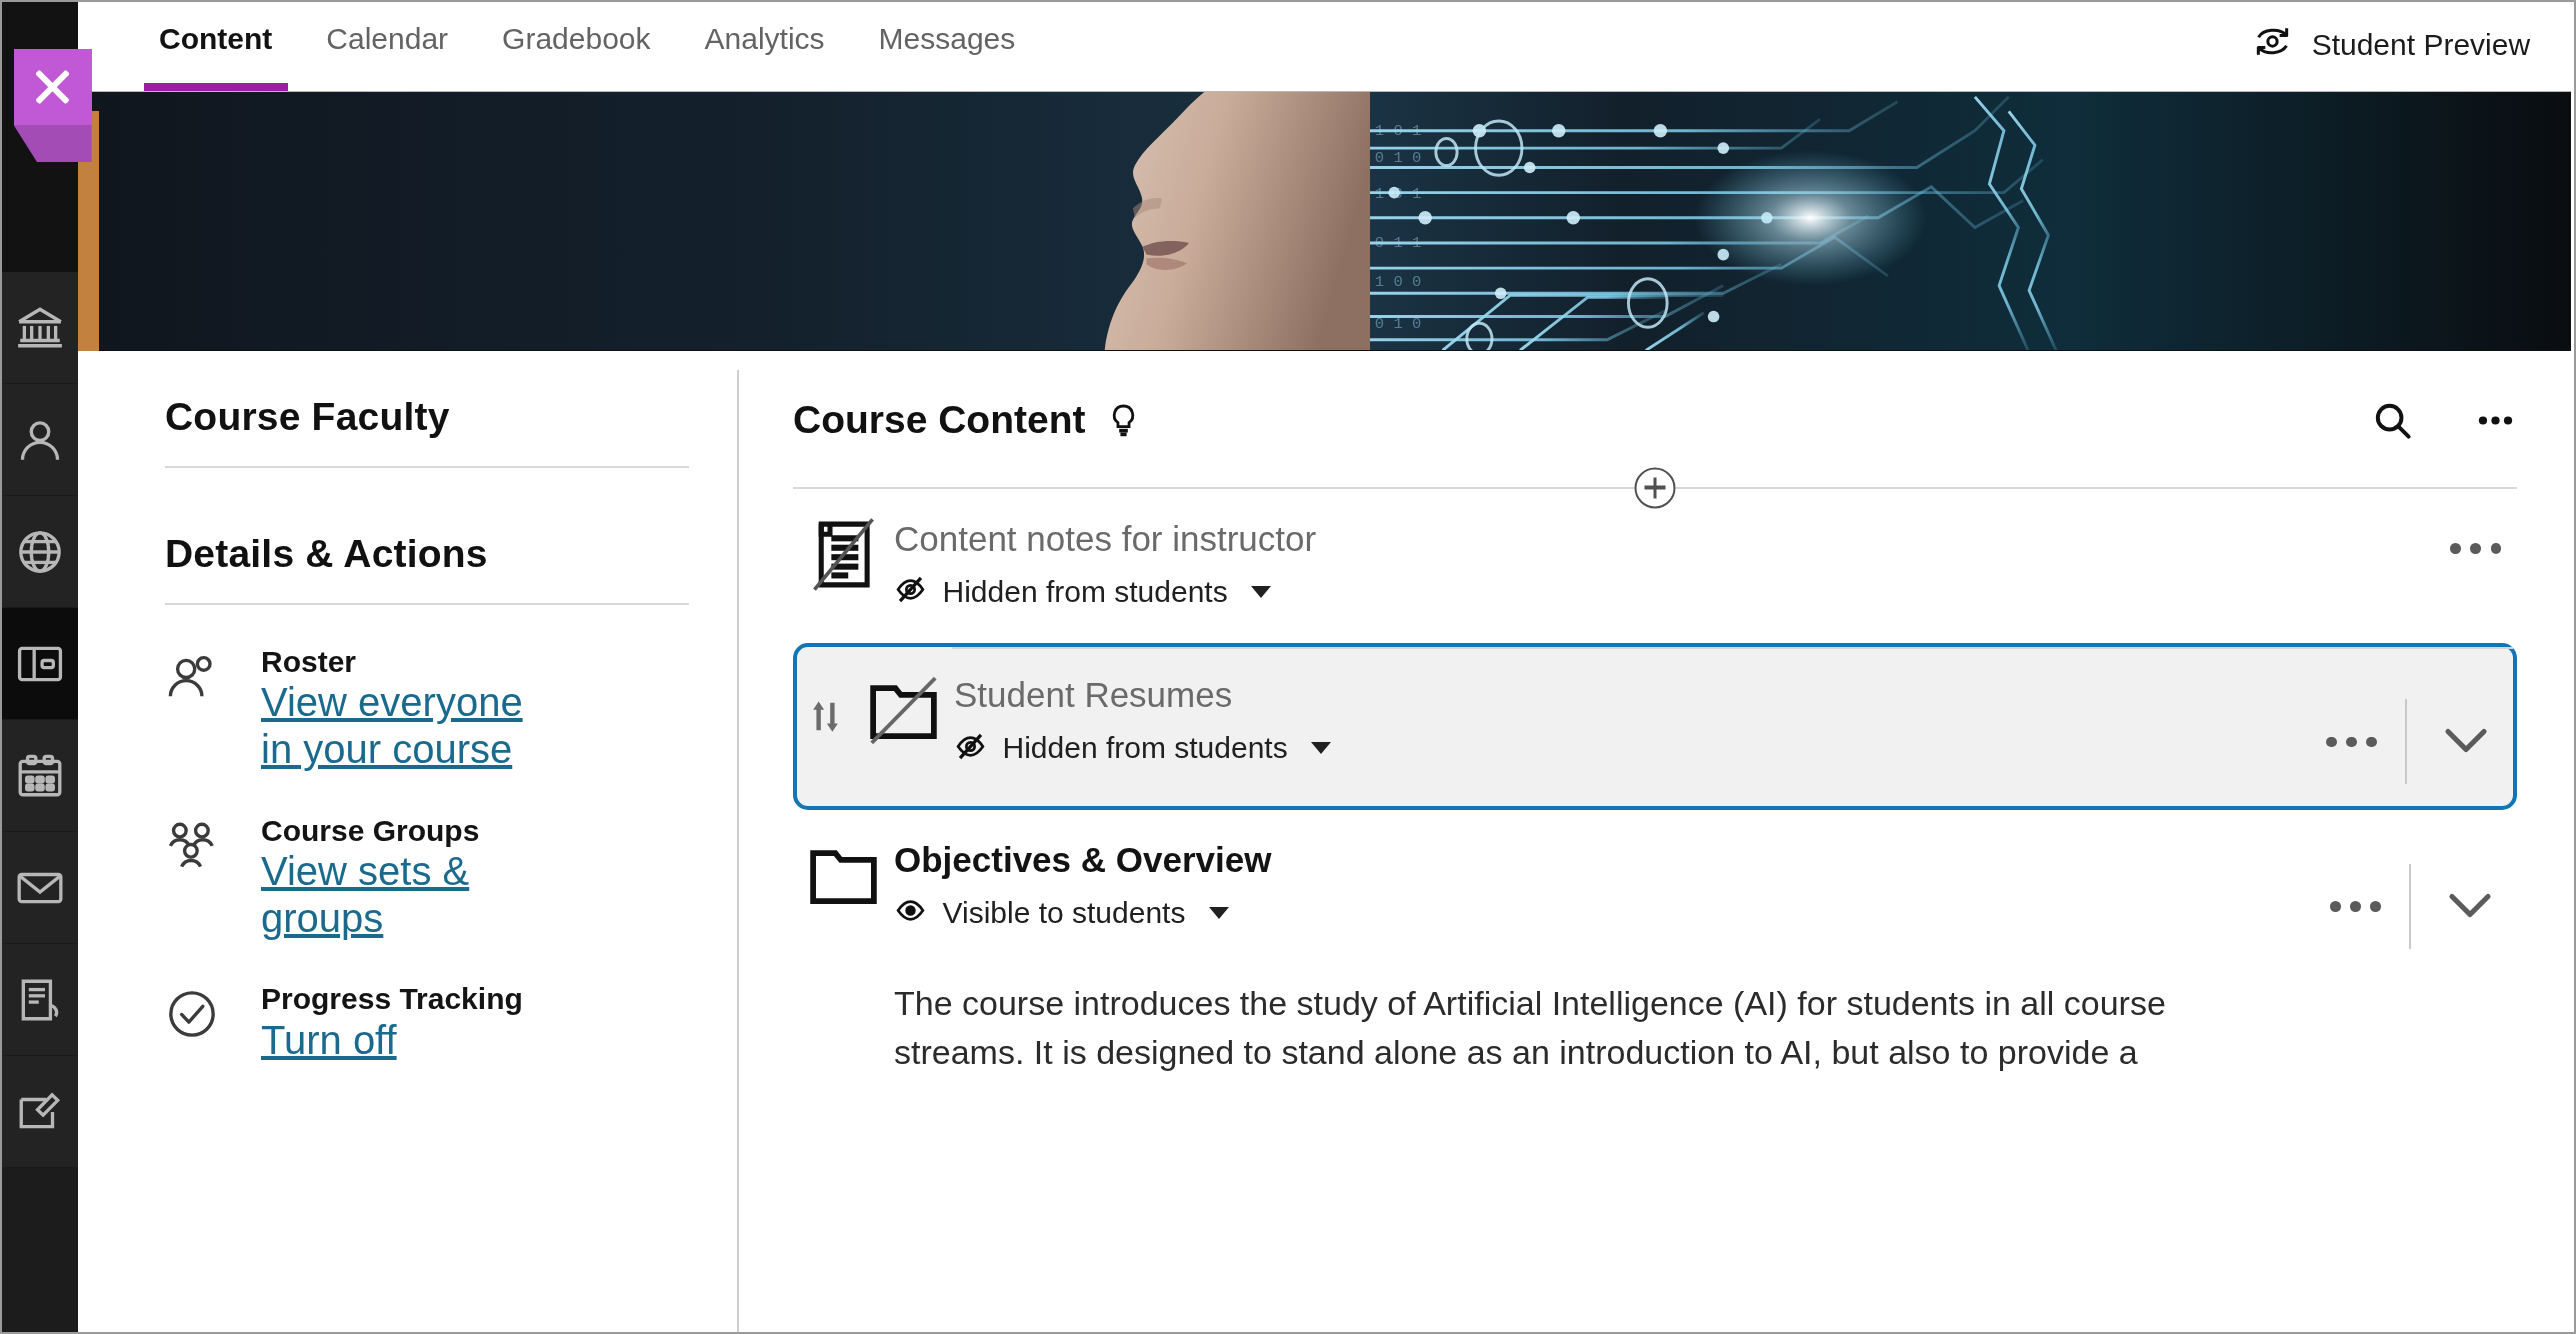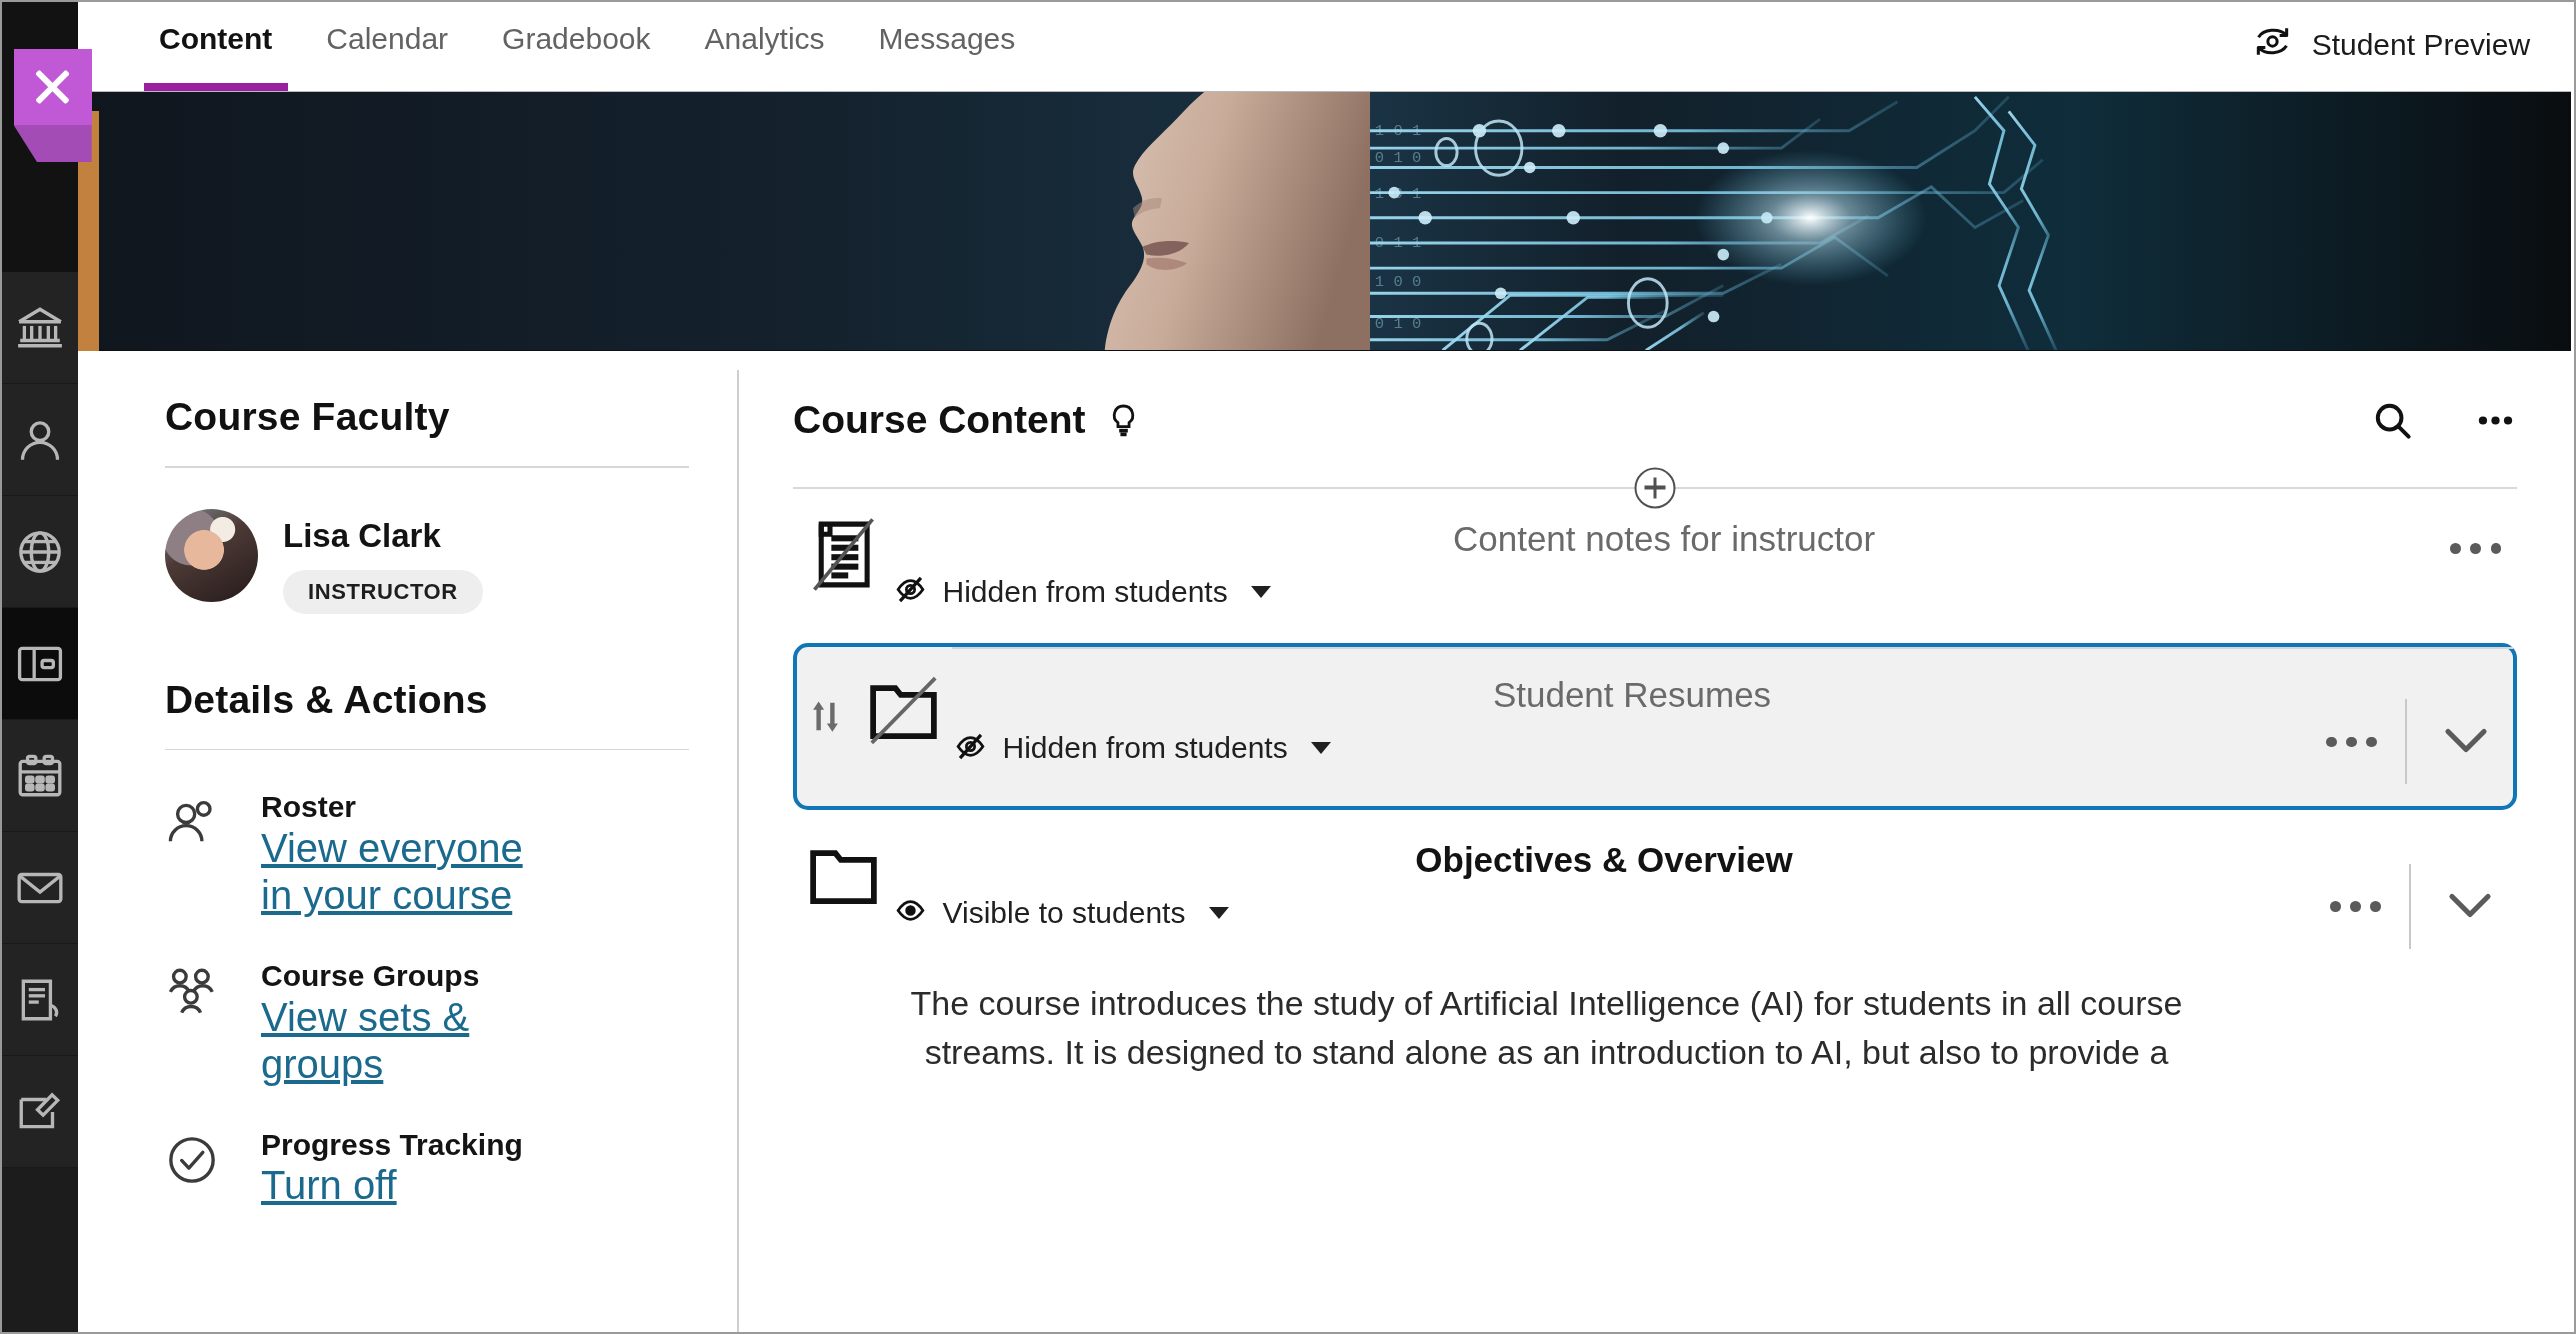--- a/index.html
+++ b/index.html
@@ -140,21 +140,21 @@
   .action-ico { width: 60px; flex: 0 0 auto; padding-top: 5.8px; }
   .action-ico svg { width: 54px; height: 54px; }
   .action-ico svg * { stroke: #3b3b3b; }
   .action-title { font-size: 30px; font-weight: bold; color: #141414; line-height: 1.18; }
   .action-link {
     font-size: 40px; color: #1b6a8e; text-decoration: underline;
     line-height: 1.18; display: block; max-width: 291px;
   }
 
   
-  .rightcol { flex: 1; padding: 47px 54px 0 54px; position: relative; text-align: center; }
+  .rightcol { flex: 1; padding: 47px 54px 0 54px; position: relative; }
   .cc-head { display: flex; align-items: center; }
   .cc-title { font-size: 39px; font-weight: bold; color: #111; }
   .bulb { margin-left: 19.4px; }
   .bulb svg { width: 37px; height: 37px; display:block; }
   .cc-actions { margin-left: auto; display: flex; align-items: center; gap: 60px; }
   .icon-btn { display:flex; align-items:center; justify-content:center; }
   .icon-btn svg { width: 43px; height: 43px; }
 
   .divider-add { position: relative; margin-top: 45px; height: 1.9px; background: #d9d9d9; }
   .plus-btn {
@@ -421,27 +421,20 @@
     </svg>
   </div>
 
   <div class="main">
 
     <div class="leftcol">
 
       <div class="sec-title">Course Faculty</div>
       <div class="sec-rule"></div>
 
-      <div class="faculty">
-        <div class="avatar"></div>
-        <div>
-          <div class="fac-name">Lisa Clark</div>
-          <div class="badge">INSTRUCTOR</div>
-        </div>
-      </div>
 
       <div class="details-head">
         <div class="sec-title">Details &amp; Actions</div>
         <div class="sec-rule"></div>
       </div>
 
       <div class="action">
         <div class="action-ico">
           <svg viewBox="0 0 24 24" fill="none" stroke-width="1.5">
             <circle cx="9.4" cy="8.4" r="3.8"></circle>

